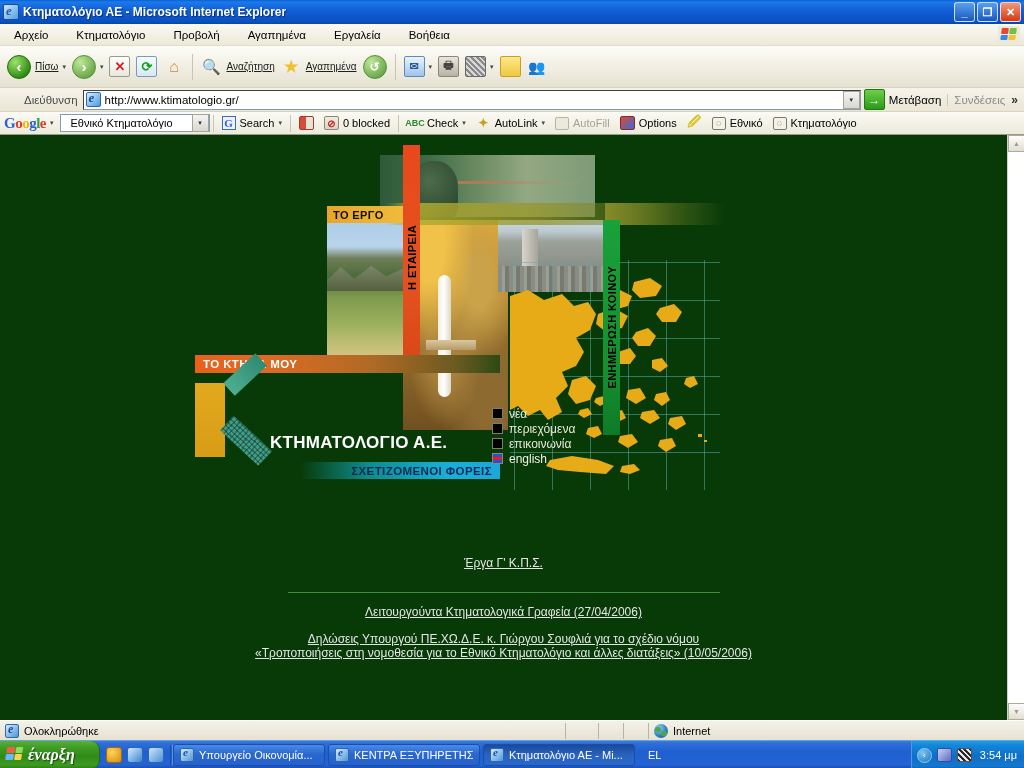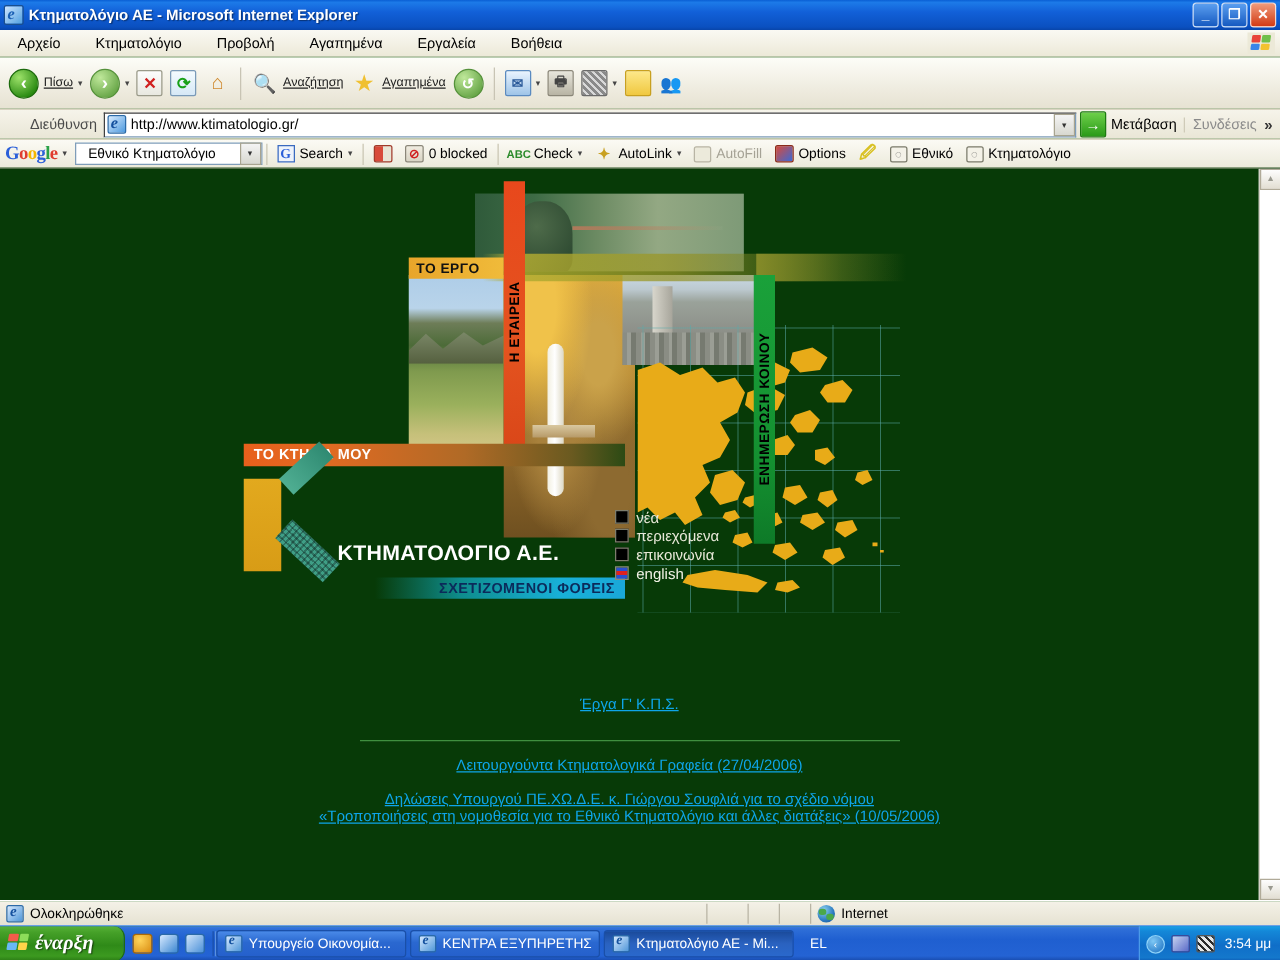--- a/index.html
+++ b/index.html
@@ -319,21 +319,21 @@
   #navlist .bullet.flag {
     background: linear-gradient(to bottom,#2b4fd0 0 34%, #e02020 34% 67%, #2b4fd0 67% 100%);
     border-color: #8a8a7a;
   }
   #navlist .ntext { color: #e8e8d8; font-size: 12px; white-space: nowrap; }
   #navlist .ntext.en { color: #f2f2e6; }
 
   
   #links { position: absolute; left: 0; top: 420px; width: 1007px; text-align: center; }
   #links a {
-    color: #0ea5e9; font-size: 12px; text-decoration: underline;
+    color: #e5e5e5; font-size: 12px; text-decoration: underline;
     display: inline-block; white-space: nowrap;
   }
   #links .l-main { margin-bottom: 22px; font-size: 13px; }
   #links hr {
     width: 432px; height: 0; margin: 0 auto 12px auto;
     border: 0; border-top: 1px solid #3f8f3f;
   }
   #links .l-row { margin-bottom: 13px; }
   #links .l-two a { display: block; line-height: 14px; }
 

